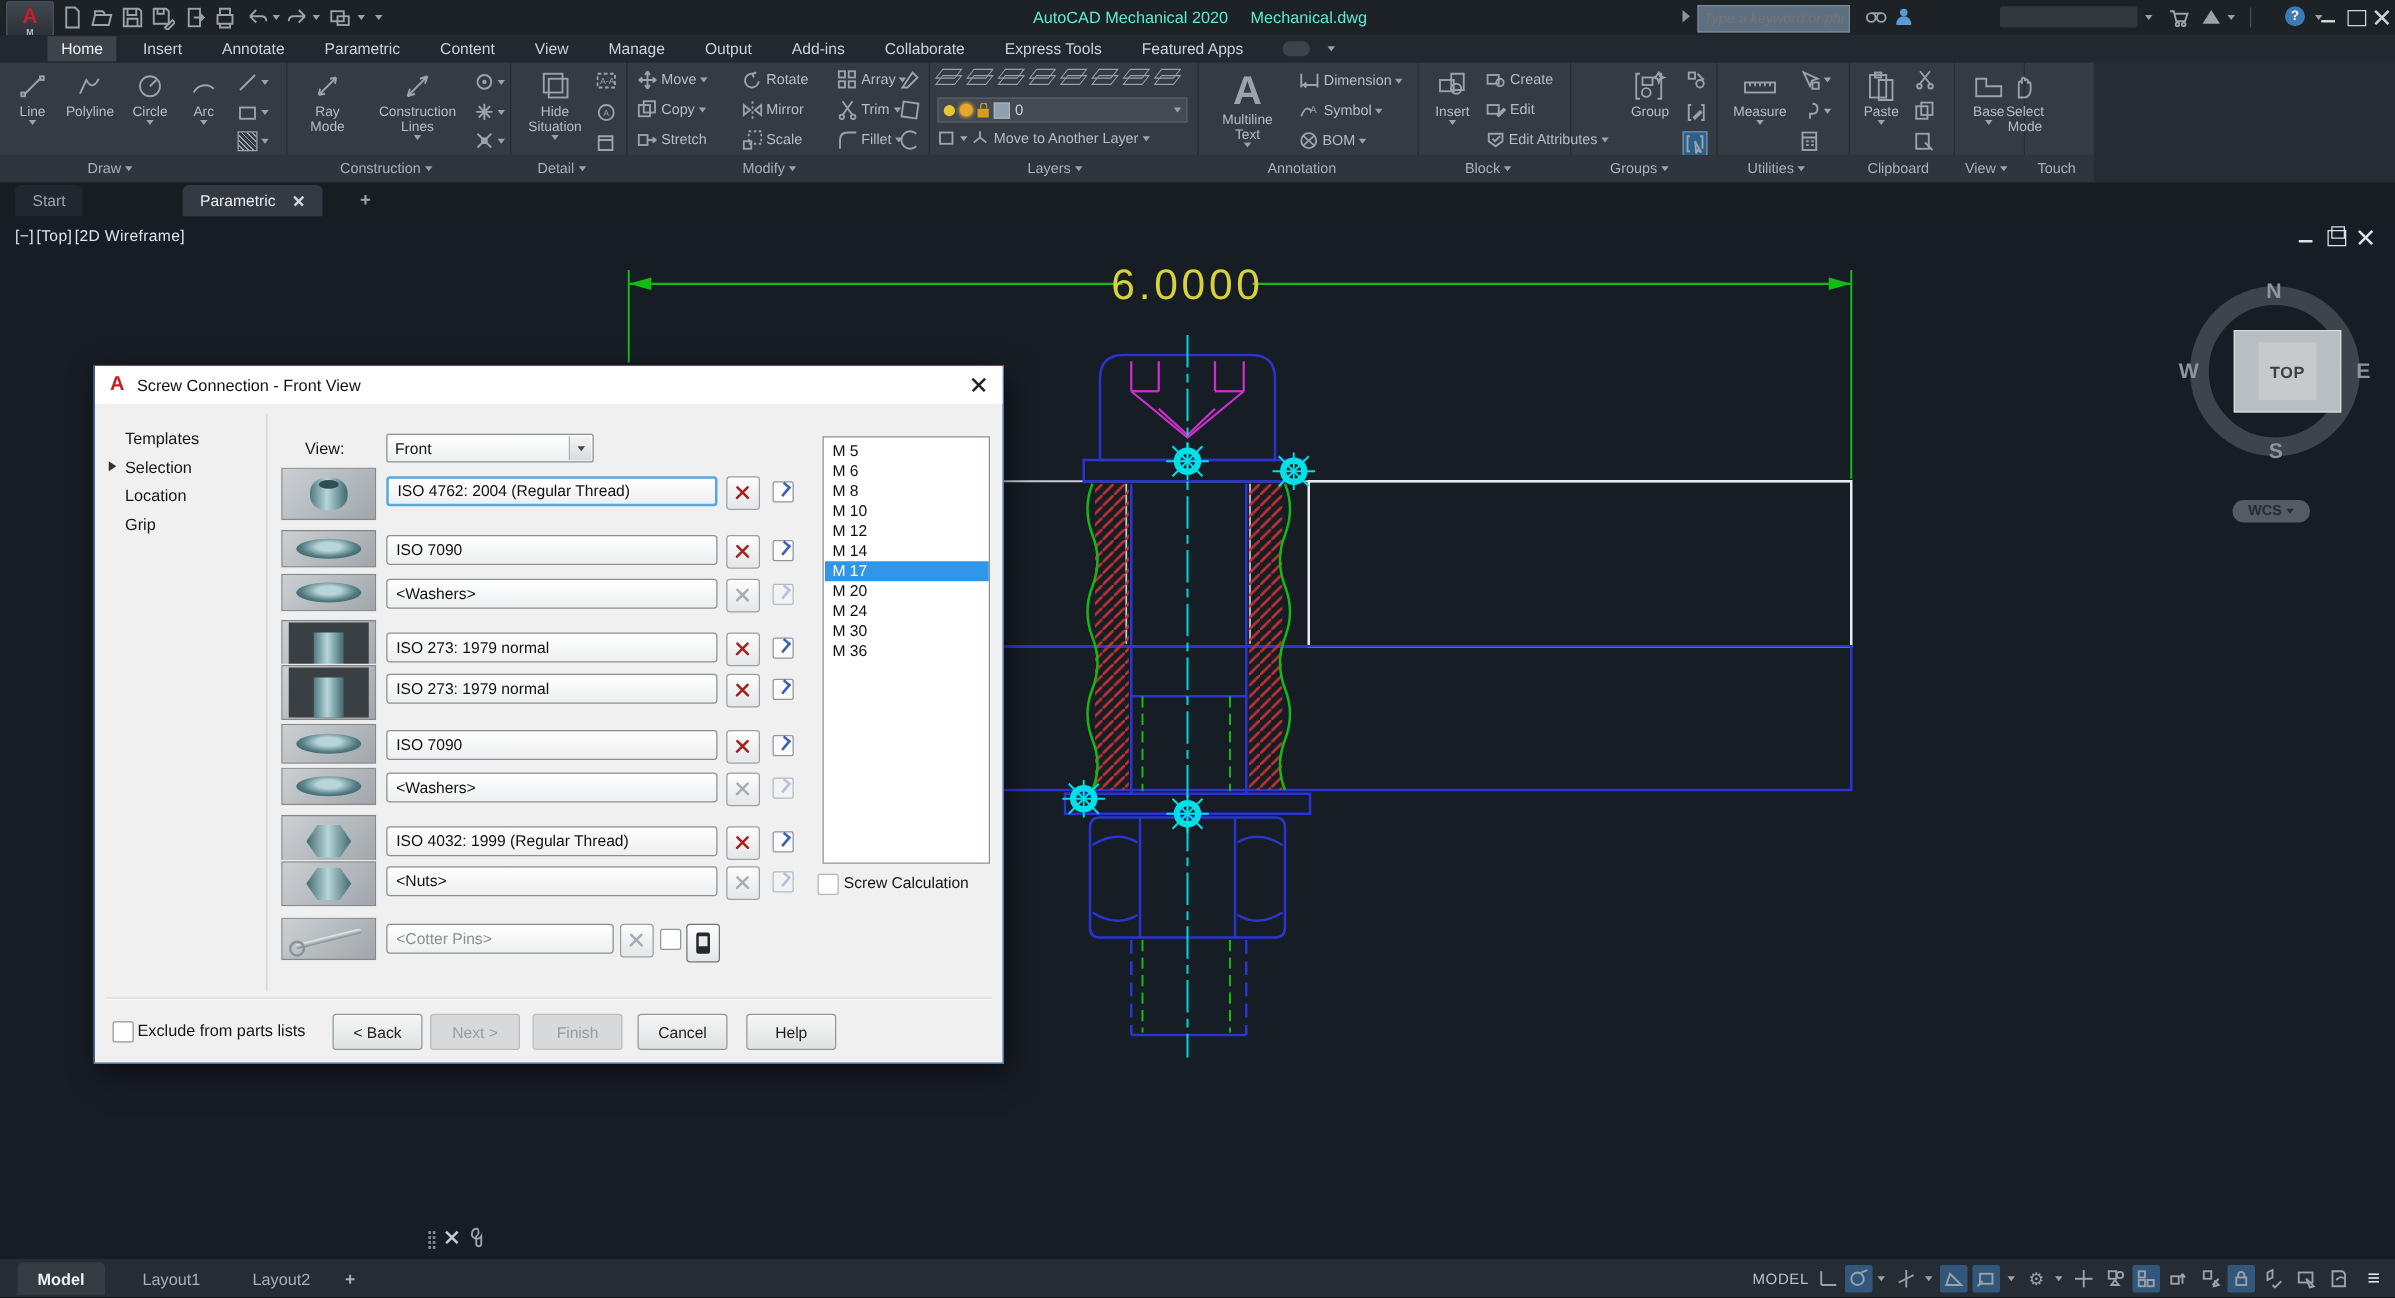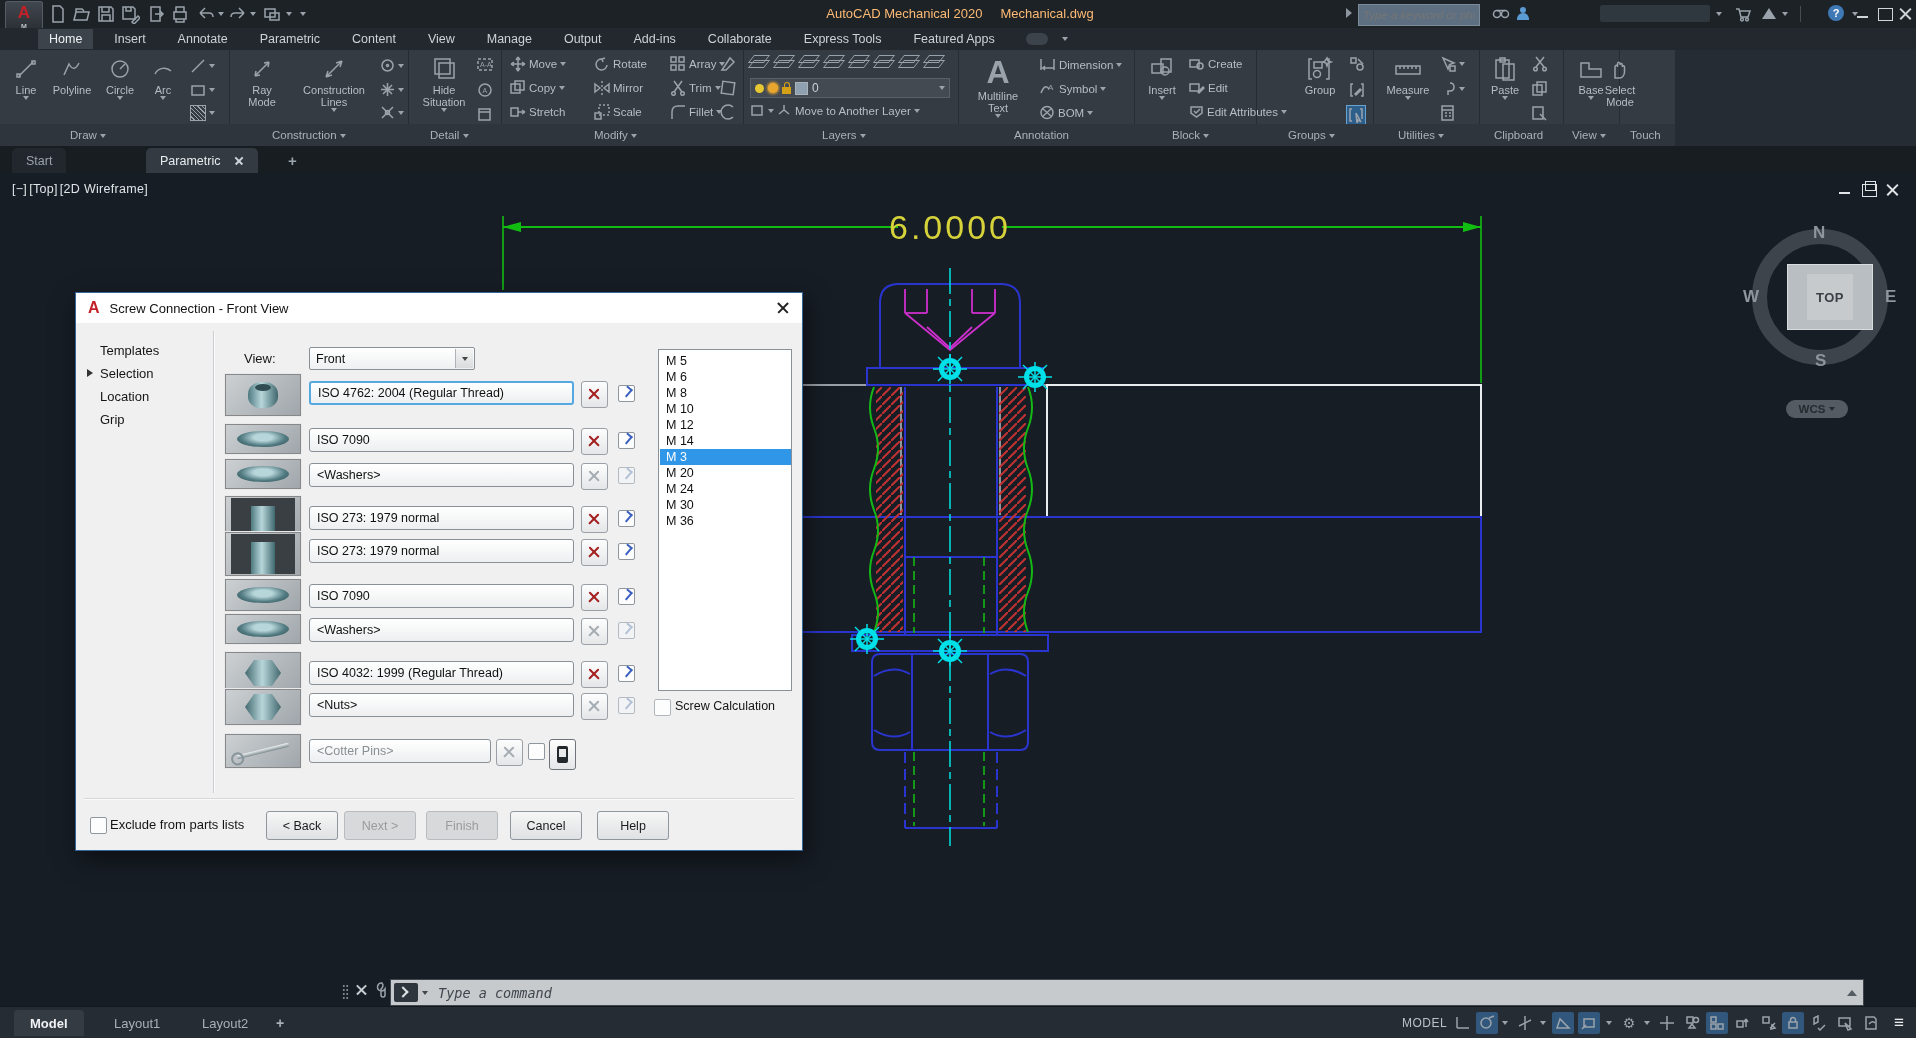--- a/index.html
+++ b/index.html
@@ -13,21 +13,21 @@
   svg.ic{display:block;}
   svg.ic path,svg.ic circle,svg.ic rect,svg.ic line,svg.ic polyline{fill:none;stroke:#9aa3ab;stroke-width:1.5;}
   
   #titlebar{left:0;top:0;width:1916px;height:28px;background:#1d2227;z-index:30;}
   #acad-logo{left:5px;top:1px;width:36px;height:26px;background:linear-gradient(#41474e,#2c3137);
      border:1px solid #555b62;border-radius:2px;text-align:center;line-height:22px;
      color:#c32027;font-weight:bold;font-size:17px;}
   #acad-logo span.m{position:absolute;left:15px;top:14px;font-size:7px;color:#b9c0c7;font-weight:bold;}
   .qat-ic{top:4px;width:20px;height:20px;}
   #title-center{left:740px;top:0;width:440px;height:28px;line-height:28px;text-align:center;
-     color:#fdba74;font-size:13px;white-space:nowrap;}
+     color:#5eead4;font-size:13px;white-space:nowrap;}
   #title-center b{font-weight:normal;margin-right:18px;}
   #search-wrap{left:1358px;top:4px;width:120px;height:20px;background:#5d6f80;border:1px solid #7b8b99;
      display:flex;align-items:center;}
   #search-wrap input{background:transparent;border:none;outline:none;color:#dfe6ea;
      font-style:italic;font-size:11.5px;width:112px;padding:0 4px;font-family:"Liberation Sans",sans-serif;}
   .win-btn{top:8px;width:13px;height:11px;}
   #btn-min::after{content:'';position:absolute;left:1px;top:8px;width:11px;height:2px;background:#cfd4d9;}
   #btn-max{border:1.5px solid #cfd4d9;}
   #btn-close::before,#btn-close::after{content:'';position:absolute;left:-1px;top:5px;width:15px;height:1.8px;background:#cfd4d9;}
   #btn-close::before{transform:rotate(45deg);}#btn-close::after{transform:rotate(-45deg);}
@@ -995,21 +995,21 @@
         <span class="dev"></span>
       </div>
 
   <div id="mlist">
     <div class="msize" style="top:3px">M 5</div>
     <div class="msize" style="top:19px">M 6</div>
     <div class="msize" style="top:35px">M 8</div>
     <div class="msize" style="top:51px">M 10</div>
     <div class="msize" style="top:67px">M 12</div>
     <div class="msize" style="top:83px">M 14</div>
-    <div class="msize sel" style="top:99px">M 3</div>
+    <div class="msize sel" style="top:99px">M 17</div>
     <div class="msize" style="top:115px">M 20</div>
     <div class="msize" style="top:131px">M 24</div>
     <div class="msize" style="top:147px">M 30</div>
     <div class="msize" style="top:163px">M 36</div>
   </div>
 
   <div class="chk" style="left:578px;top:406px;border-color:#b0b6bc"></div>
   <span class="dlabel" style="left:599px;top:406px;font-size:12.5px">Screw Calculation</span>
 
   <div id="dlg-hline"></div>
@@ -1023,26 +1023,20 @@
   <div class="dbtn" style="left:521px">Help</div>
 </div>
 
 <div class="abs cmd-dots"></div>
 <div id="cmd-x" class="abs"></div>
 <div class="abs" style="left:372px;top:981px;z-index:12">
   <svg class="ic" width="16" height="18">
         <path d="M10 2 a4 4 0 1 0 3 6 L13 14 a2 2 0 0 1 -4 0 L9 8 a4 4 0 0 0 1 -6 Z" fill="#8fa7bd" stroke="#8fa7bd"></path>
       </svg>
 </div>
-<div id="cmd-field">
-  <span id="cmd-chip"></span>
-  <span class="caret sm" style="margin-left:4px;border-top-color:#3f464d"></span>
-  <span id="cmd-text">Type a command</span>
-  <span id="cmd-upar"></span>
-</div>
 
 <div id="statusbar" class="abs">
   <div class="ltab active" style="left:14px">Model</div>
   <div class="ltab" style="left:98px">Layout1</div>
   <div class="ltab" style="left:186px">Layout2</div>
   <span id="lt-add">+</span>
 
   <span id="st-model">MODEL</span>
   <div class="sic" style="left:1452px">
         <svg class="ic" width="16" height="16">

